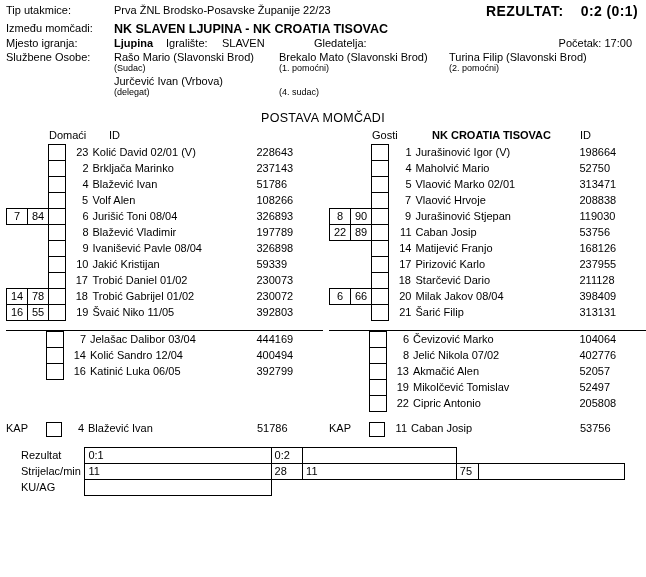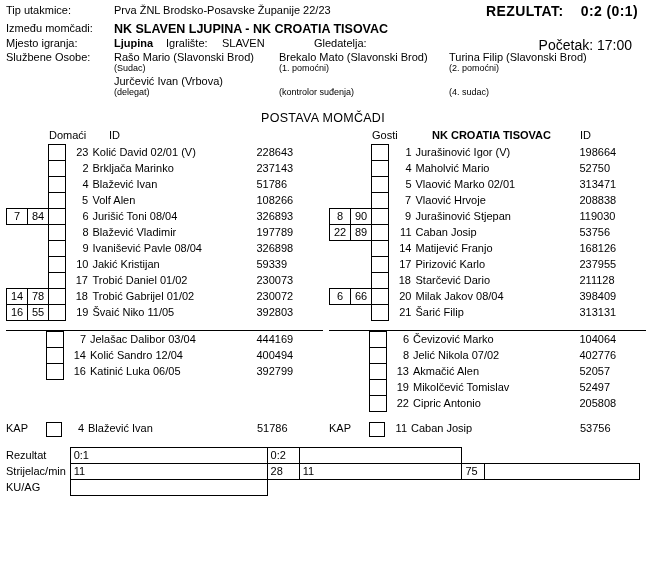--- a/index.html
+++ b/index.html
@@ -15,21 +15,21 @@
   .page{position:relative;width:646px;height:577px;}
 
   
   .hdr{position:relative;padding:4px 6px 0 6px;}
   .hdr-row{display:flex;align-items:baseline;}
   .lbl{width:108px;flex:0 0 108px;font-size:11px;}
   .val{font-size:11px;}
   .bold{font-weight:bold;}
   .big{font-size:12.5px;font-weight:bold;}
   .result{position:absolute;right:8px;top:3px;font-size:14px;font-weight:bold;letter-spacing:.4px;}
-  .pocetak{position:absolute;right:8px;font-size:14px;}
+  .pocetak{position:absolute;right:8px;font-size:11px;}
 
   .row2{display:flex;align-items:flex-start;margin-top:6px;}
   .row3{display:flex;align-items:baseline;margin-top:1px;}
 
   .officials{position:relative;margin-top:1px;}
   .off-line{display:flex;}
   .off-col2{width:165px;flex:0 0 165px;}
   .off-col3{width:170px;flex:0 0 170px;}
   .off-sub{display:flex;font-size:9px;color:#000;}
 
@@ -64,21 +64,21 @@
   .kap{display:flex;padding:0 6px;margin-top:10px;}
   .kap-col{width:317px;flex:0 0 317px;display:flex;}
   .kap-col.right{margin-left:6px;}
   .kap-lab{width:40px;flex:0 0 40px;}
   .kap-box{width:16px;flex:0 0 16px;border:1px solid #000;height:15px;box-sizing:border-box;}
   .kap-num{width:22px;flex:0 0 22px;text-align:right;padding-right:4px;}
   .kap-name{flex:1 1 auto;}
   .kap-id{width:66px;flex:0 0 66px;}
 
   
-  .bottom{padding:0 6px;margin-top:10px;}
+  .bottom{padding:0 21px;margin-top:10px;}
   table.bt{border-collapse:collapse;font-size:11px;}
   table.bt td{border:1px solid #000;height:15px;line-height:15px;padding:0 3px;}
   td.lblcell{border:none !important;width:70px;padding:0 !important;}
   td.sc{width:42px;text-align:left;}
   td.mn{width:23px;text-align:left;}
   td.blank{width:auto;}
 </style>
 </head>
 <body>
 
@@ -134,21 +134,20 @@
       <div class="off-line" style="margin-top:2px;">
         <span class="lbl"></span>
         <span class="off-col2">Jurčević Ivan (Vrbova)</span>
         <span class="off-col3"></span>
         <span class="off-col3"></span>
       </div>
 
       <div class="off-sub">
         <span class="lbl"></span>
         <span class="off-col2">(delegat)</span>
-        <span class="off-col3">(kontrolor suđenja)</span>
         <span class="off-col3">(4. sudac)</span>
       </div>
 
     </div>
   </div>
 
   <div class="postava">POSTAVA MOMČADI</div>
 
   <div class="squads">
     <div class="cols">

